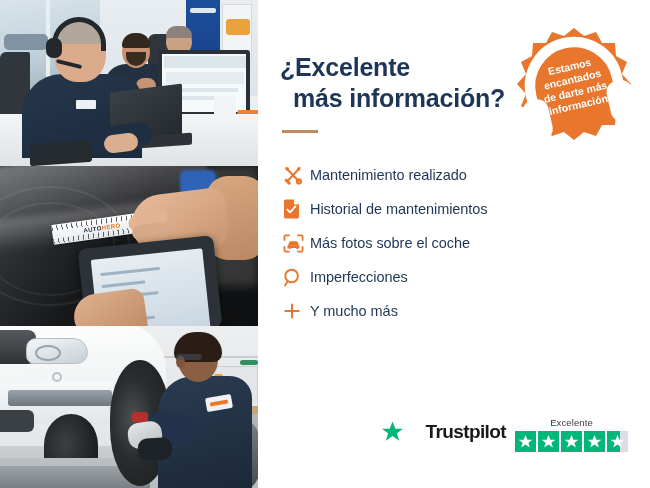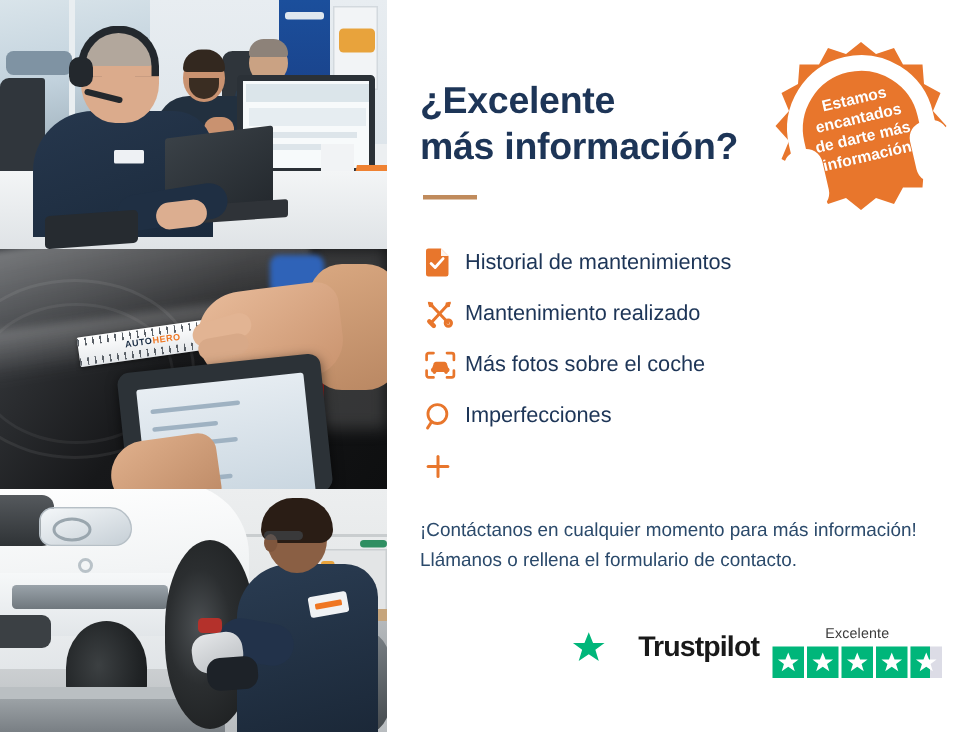--- a/index.html
+++ b/index.html
@@ -249,21 +249,21 @@
   }
 
   .heading {
     font-size: 25px;
     line-height: 1.22;
     font-weight: 700;
     color: #1d3557;
     letter-spacing: -.2px;
     max-width: 240px;
   }
-  .heading .l2 { display:block; }
+  .heading .l2 { display:block;margin-left:13px; }
 
   .divider {
     width: 36px;
     height: 3px;
     background: #c08b5c;
     margin: 17px 0 0 2px;
   }
 
   
   .badge {
@@ -534,44 +534,44 @@
           <div>de darte más</div>
           <div>información</div>
         </div>
       </div>
     </div>
 
     <ul class="features">
 
       <li class="feature">
         <span class="feature-icon">
-          <svg width="17" height="20" viewBox="0 0 17 20">
-            <path d="M1 2.2 A1.6 1.6 0 0 1 2.6 .6 H11 L16 5.6 V17.8
-                     A1.6 1.6 0 0 1 14.4 19.4 H2.6 A1.6 1.6 0 0 1 1 17.8 Z" fill="#e8762c"></path>
-            <path d="M11 .6 L16 5.6 H11 Z" fill="#ffffff" opacity=".92"></path>
-            <path d="M4.4 10.6 L7.1 13.3 L12.4 7.4" fill="none" stroke="#ffffff" stroke-width="1.9" stroke-linecap="round" stroke-linejoin="round"></path>
-          </svg>
-        </span>
-        <span class="feature-label">Historial de mantenimientos</span>
-      </li>
-
-      <li class="feature">
-        <span class="feature-icon">
           <svg width="20" height="20" viewBox="0 0 20 20">
             <g stroke="#e8762c" stroke-width="2" stroke-linecap="round" fill="none">
               <path d="M3.4 3.2 L15.8 16.2"></path>
               <path d="M16.4 3.2 L4.6 16"></path>
             </g>
             <path d="M2.2 2.2 L5.6 2.6 L6.1 6 L3 5.6 Z" fill="#e8762c"></path>
             <path d="M17.6 2.2 L14.2 2.6 L13.7 6 L16.8 5.6 Z" fill="#e8762c"></path>
             <circle cx="15.9" cy="16.4" r="2.1" fill="none" stroke="#e8762c" stroke-width="2"></circle>
             <path d="M3.2 15.2 L6.2 18.2" stroke="#e8762c" stroke-width="3" stroke-linecap="round"></path>
           </svg>
         </span>
         <span class="feature-label">Mantenimiento realizado</span>
+      </li>
+
+      <li class="feature">
+        <span class="feature-icon">
+          <svg width="17" height="20" viewBox="0 0 17 20">
+            <path d="M1 2.2 A1.6 1.6 0 0 1 2.6 .6 H11 L16 5.6 V17.8
+                     A1.6 1.6 0 0 1 14.4 19.4 H2.6 A1.6 1.6 0 0 1 1 17.8 Z" fill="#e8762c"></path>
+            <path d="M11 .6 L16 5.6 H11 Z" fill="#ffffff" opacity=".92"></path>
+            <path d="M4.4 10.6 L7.1 13.3 L12.4 7.4" fill="none" stroke="#ffffff" stroke-width="1.9" stroke-linecap="round" stroke-linejoin="round"></path>
+          </svg>
+        </span>
+        <span class="feature-label">Historial de mantenimientos</span>
       </li>
 
       <li class="feature">
         <span class="feature-icon">
           <svg width="21" height="19" viewBox="0 0 21 19">
             <g stroke="#e8762c" stroke-width="1.8" fill="none" stroke-linecap="round">
               <path d="M1.4 6 V2.8 A1.4 1.4 0 0 1 2.8 1.4 H6"></path>
               <path d="M15 1.4 H18.2 A1.4 1.4 0 0 1 19.6 2.8 V6"></path>
               <path d="M19.6 13 V16.2 A1.4 1.4 0 0 1 18.2 17.6 H15"></path>
               <path d="M6 17.6 H2.8 A1.4 1.4 0 0 1 1.4 16.2 V13"></path>
@@ -597,27 +597,24 @@
 
       <li class="feature">
         <span class="feature-icon">
           <svg width="18" height="18" viewBox="0 0 18 18">
             <g stroke="#e8762c" stroke-width="2" stroke-linecap="round">
               <path d="M9 2.4 V15.6"></path>
               <path d="M2.4 9 H15.6"></path>
             </g>
           </svg>
         </span>
+        <span class="feature-label">Y mucho más</span>
       </li>
     </ul>
 
-    <p class="contact">
-      <span>¡Contáctanos en cualquier momento para más información!</span>
-      <span>Llámanos o rellena el formulario de contacto.</span>
-    </p>
 
     <div class="trustpilot">
       <div class="tp-logo">
         <svg width="23" height="23" viewBox="0 0 24 24">
           <path fill="#00b67a" d="M12 1.6 L15 9 L23 9 L16.6 13.8 L19 21.6 L12 16.8 L5 21.6 L7.4 13.8 L1 9 L9 9 Z"></path>
         </svg>
         <span class="tp-logo-name">Trustpilot</span>
       </div>
 
       <div class="tp-right">

